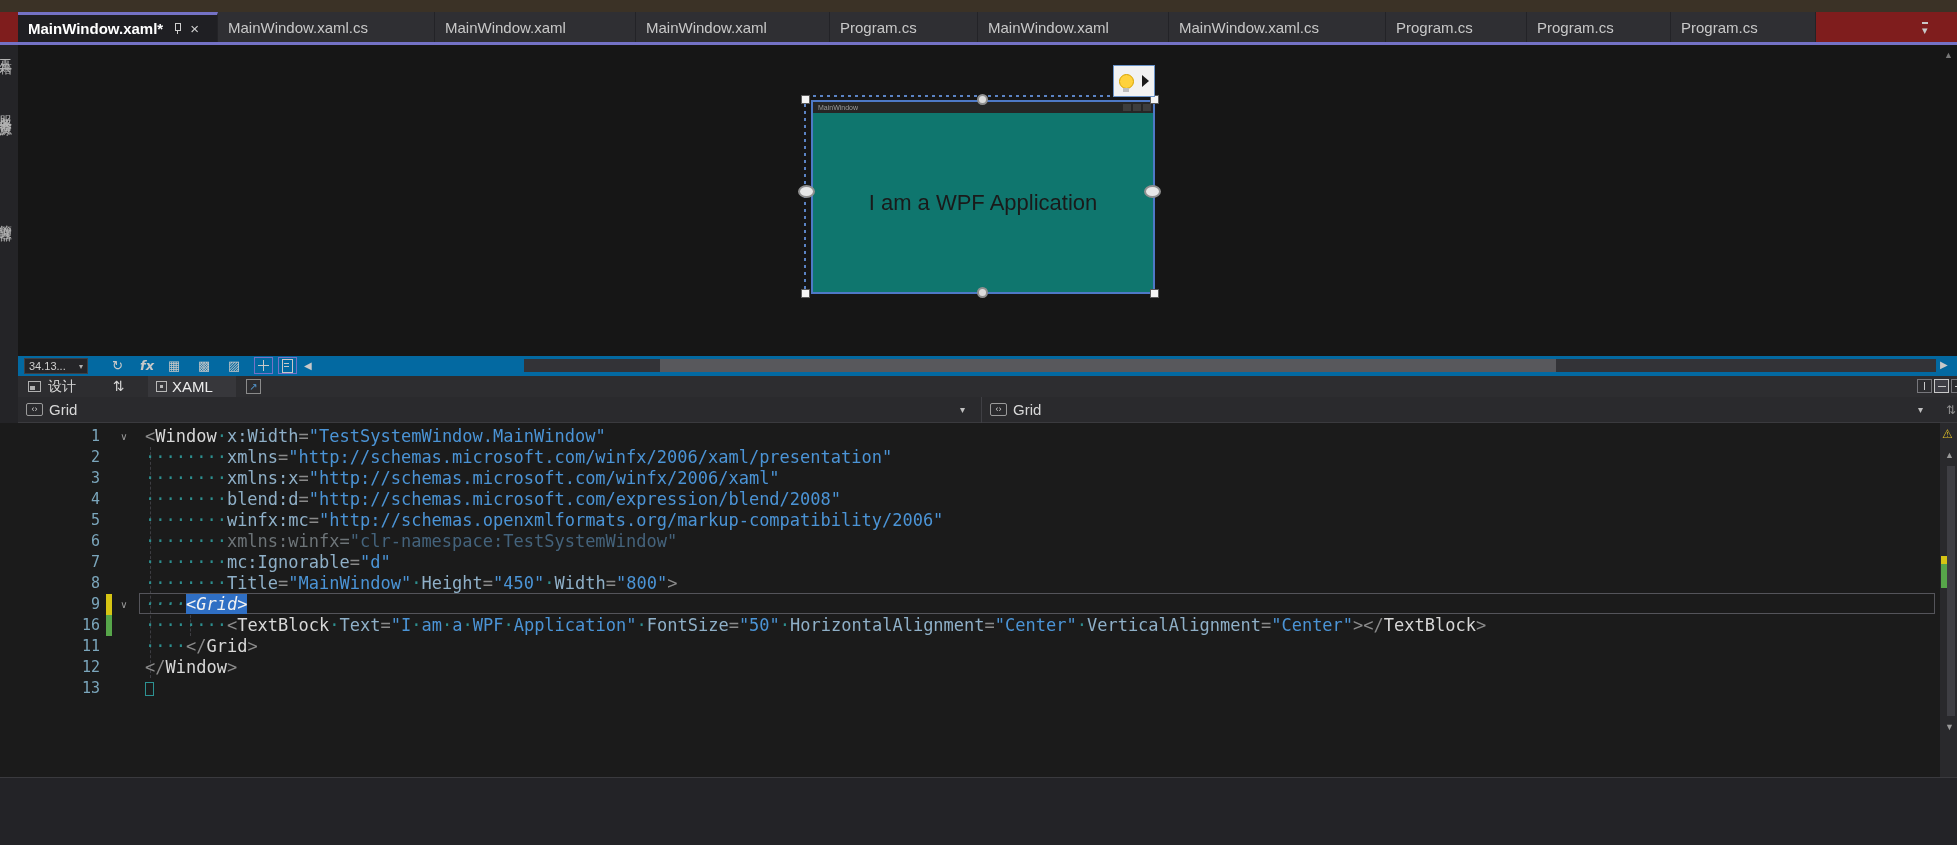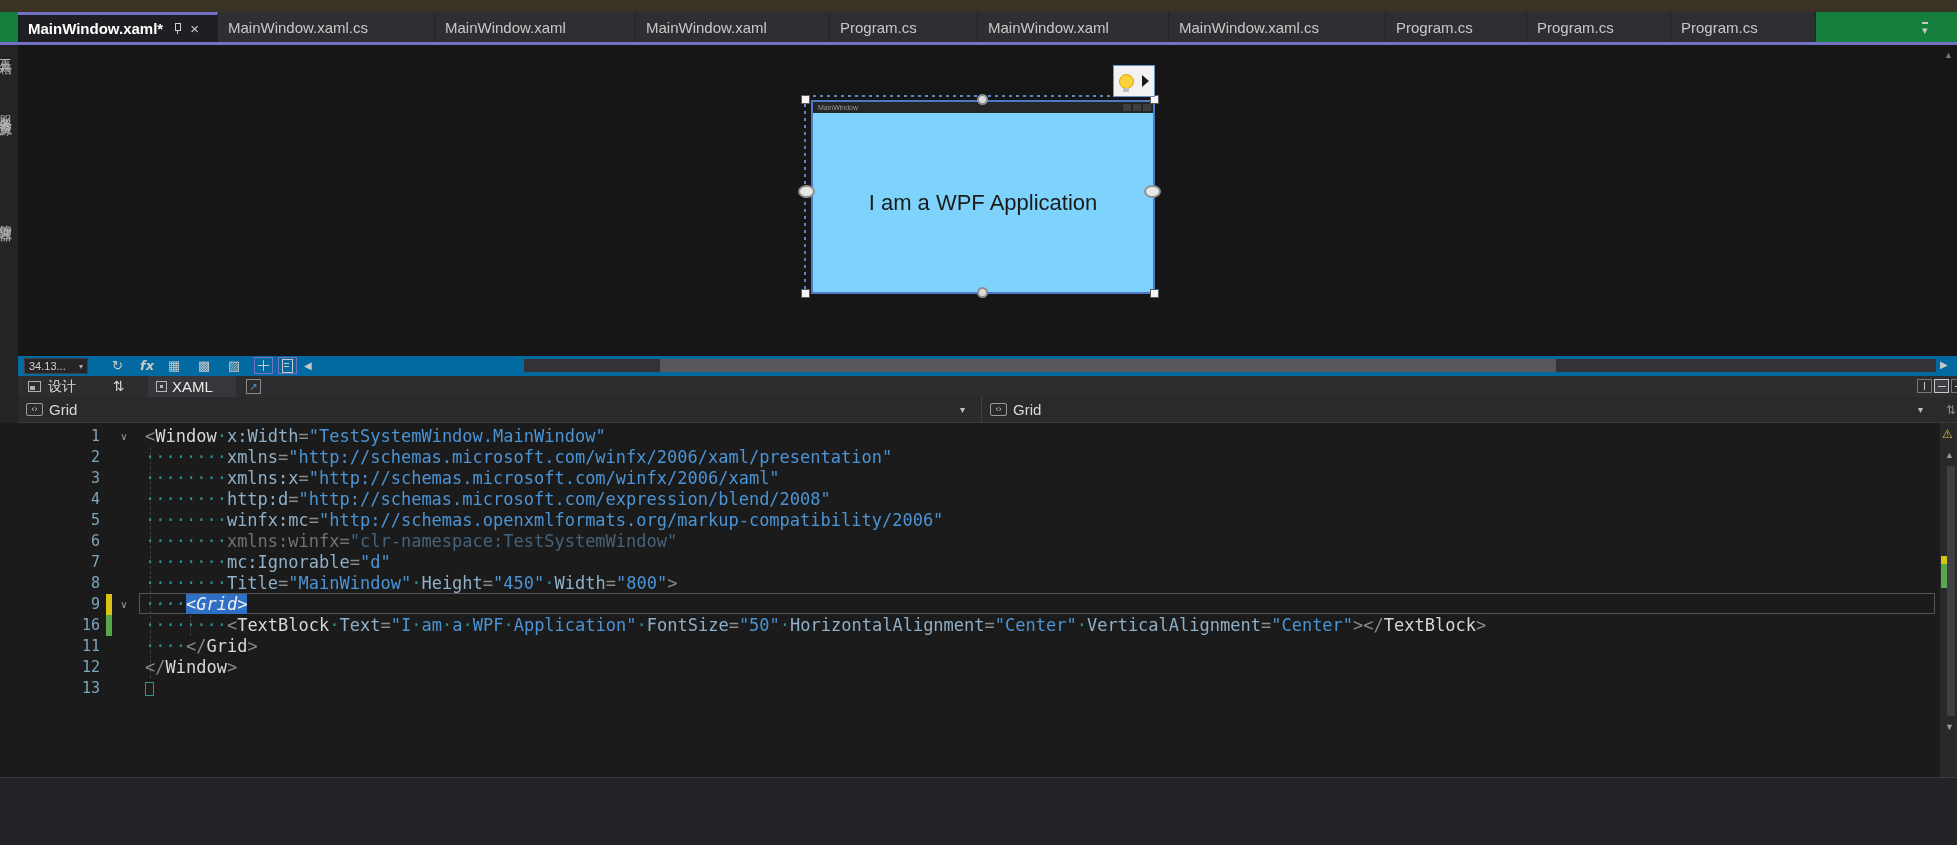--- a/index.html
+++ b/index.html
@@ -4,42 +4,42 @@
 <style>
   html,body{margin:0;padding:0;background:#111;}
   .screen{position:relative;width:1957px;height:845px;overflow:hidden;background:#1b1b1b;
           font-family:"Liberation Sans",sans-serif;color:#c8c8c8;}
   .abs{position:absolute;}
 
   
   .titlestrip{left:0;top:0;width:1957px;height:12px;background:#3b3226;}
 
   
-  .tabbar{left:0;top:12px;width:1957px;height:30px;background:#15803d;display:flex;}
+  .tabbar{left:0;top:12px;width:1957px;height:30px;background:#7f1d1d;display:flex;}
   .tabbar-spacer{width:18px;flex:none;}
   .tab{flex:none;height:30px;box-sizing:border-box;background:#2f2f33;border-right:1px solid #232327;
        display:flex;align-items:center;padding:0 10px;font-size:15px;color:#c8c8c8;cursor:default;}
   .tab.active{background:#1f1f23;border-top:3px solid #7472c6;color:#ffffff;font-weight:bold;}
   .tab .lbl{white-space:nowrap;overflow:hidden;}
   .pin{display:inline-block;width:9px;height:11px;position:relative;margin-left:10px;}
   .pin::before{content:"";position:absolute;left:2px;top:0;width:4px;height:6px;border:1px solid #cfcfcf;}
   .pin::after{content:"";position:absolute;left:4px;top:7px;width:1px;height:4px;background:#cfcfcf;}
   .tab-close{margin-left:8px;font-size:15px;color:#d0d0d0;font-weight:normal;}
   .tab-underline{left:0;top:42px;width:1957px;height:3px;background:#7472c6;}
   .tab-overflow{left:1922px;top:22px;font-size:11px;color:#c8c8c8;border-top:2px solid #c8c8c8;line-height:12px;}
 
   
   .leftstrip{left:0;top:45px;width:18px;height:800px;background:#242427;border-right:1px solid #303034;overflow:hidden;}
   .vlabel{position:absolute;left:-4px;writing-mode:vertical-rl;font-size:13px;letter-spacing:2px;color:#b4b4b4;}
 
   
   .designer{left:18px;top:45px;width:1939px;height:311px;background:#161616;overflow:hidden;}
   .dash-h{height:2px;background:repeating-linear-gradient(90deg,#5b83c4 0 3px,transparent 3px 7px);}
   .dash-v{width:2px;background:repeating-linear-gradient(180deg,#5b83c4 0 3px,transparent 3px 7px);}
-  .preview{left:793px;top:55px;width:344px;height:194px;border:2px solid #4e79c7;background:#7dd3fc;box-sizing:border-box;}
+  .preview{left:793px;top:55px;width:344px;height:194px;border:2px solid #4e79c7;background:#0f766e;box-sizing:border-box;}
   .preview-titlebar{position:absolute;left:0;top:0;width:100%;height:11px;background:#262626;display:flex;align-items:center;}
   .preview-title{font-size:7px;color:#9a9a9a;padding-left:5px;flex:1;white-space:nowrap;}
   .pv-btn{width:8px;height:7px;background:#3d3d3d;margin-right:2px;flex:none;}
   .preview-body{position:absolute;left:0;top:11px;width:100%;height:179px;display:flex;align-items:center;justify-content:center;}
   .preview-text{font-size:22px;color:#1a1a1a;font-family:"Liberation Sans",sans-serif;}
   .handle{width:9px;height:9px;background:#f5f5f5;border:1px solid #5a5a5a;box-sizing:border-box;}
   .anchor-ring{width:11px;height:11px;border:2px solid #8f8f8f;border-radius:50%;background:#dcdcdc;box-sizing:border-box;}
   .anchor-chain{width:17px;height:13px;border:2px solid #909090;border-radius:50%;background:#e8e8e8;box-sizing:border-box;}
   .bulb-box{left:1095px;top:20px;width:40px;height:30px;background:#f2f2f2;border:1px solid #6a93c8;display:flex;align-items:center;justify-content:center;}
   .bulb{width:13px;height:13px;border-radius:50%;background:#ffd23d;border:1px solid #d8a400;position:relative;}
@@ -261,21 +261,21 @@
     <div class="abs curline" style="top:170px;"></div>
     <div id="code-host">
         <div class="lnum" style="top: 3px;">1</div>
         <div class="fold" style="top: 3px;">∨</div>
         <div class="crow" style="top: 3px;"><span class="c-d">&lt;</span><span class="c-t">Window</span><span class="c-w">·</span><span class="c-a">x:Width</span><span class="c-d">=</span><span class="c-v">"TestSystemWindow.MainWindow"</span></div>
         <div class="lnum" style="top: 24px;">2</div>
         <div class="crow" style="top: 24px;"><span class="c-w">········</span><span class="c-a">xmlns</span><span class="c-d">=</span><span class="c-v">"http://schemas.microsoft.com/winfx/2006/xaml/presentation"</span></div>
         <div class="lnum" style="top: 45px;">3</div>
         <div class="crow" style="top: 45px;"><span class="c-w">········</span><span class="c-a">xmlns:x</span><span class="c-d">=</span><span class="c-v">"http://schemas.microsoft.com/winfx/2006/xaml"</span></div>
         <div class="lnum" style="top: 66px;">4</div>
-        <div class="crow" style="top: 66px;"><span class="c-w">········</span><span class="c-a">http:d</span><span class="c-d">=</span><span class="c-v">"http://schemas.microsoft.com/expression/blend/2008"</span></div>
+        <div class="crow" style="top: 66px;"><span class="c-w">········</span><span class="c-a">blend:d</span><span class="c-d">=</span><span class="c-v">"http://schemas.microsoft.com/expression/blend/2008"</span></div>
         <div class="lnum" style="top: 87px;">5</div>
         <div class="crow" style="top: 87px;"><span class="c-w">········</span><span class="c-a">winfx:mc</span><span class="c-d">=</span><span class="c-v">"http://schemas.openxmlformats.org/markup-compatibility/2006"</span></div>
         <div class="lnum" style="top: 108px;">6</div>
         <div class="crow" style="top: 108px;"><span class="c-w">········</span><span class="c-ad">xmlns:winfx</span><span class="c-dd">=</span><span class="c-vd">"clr-namespace:TestSystemWindow"</span></div>
         <div class="lnum" style="top: 129px;">7</div>
         <div class="crow" style="top: 129px;"><span class="c-w">········</span><span class="c-a">mc:Ignorable</span><span class="c-d">=</span><span class="c-v">"d"</span></div>
         <div class="lnum" style="top: 150px;">8</div>
         <div class="crow" style="top: 150px;"><span class="c-w">········</span><span class="c-a">Title</span><span class="c-d">=</span><span class="c-v">"MainWindow"</span><span class="c-w">·</span><span class="c-a">Height</span><span class="c-d">=</span><span class="c-v">"450"</span><span class="c-w">·</span><span class="c-a">Width</span><span class="c-d">=</span><span class="c-v">"800"</span><span class="c-d">&gt;</span></div>
         <div class="lnum" style="top: 171px;">9</div>
         <div class="chg yellow" style="top: 171px;"></div>

